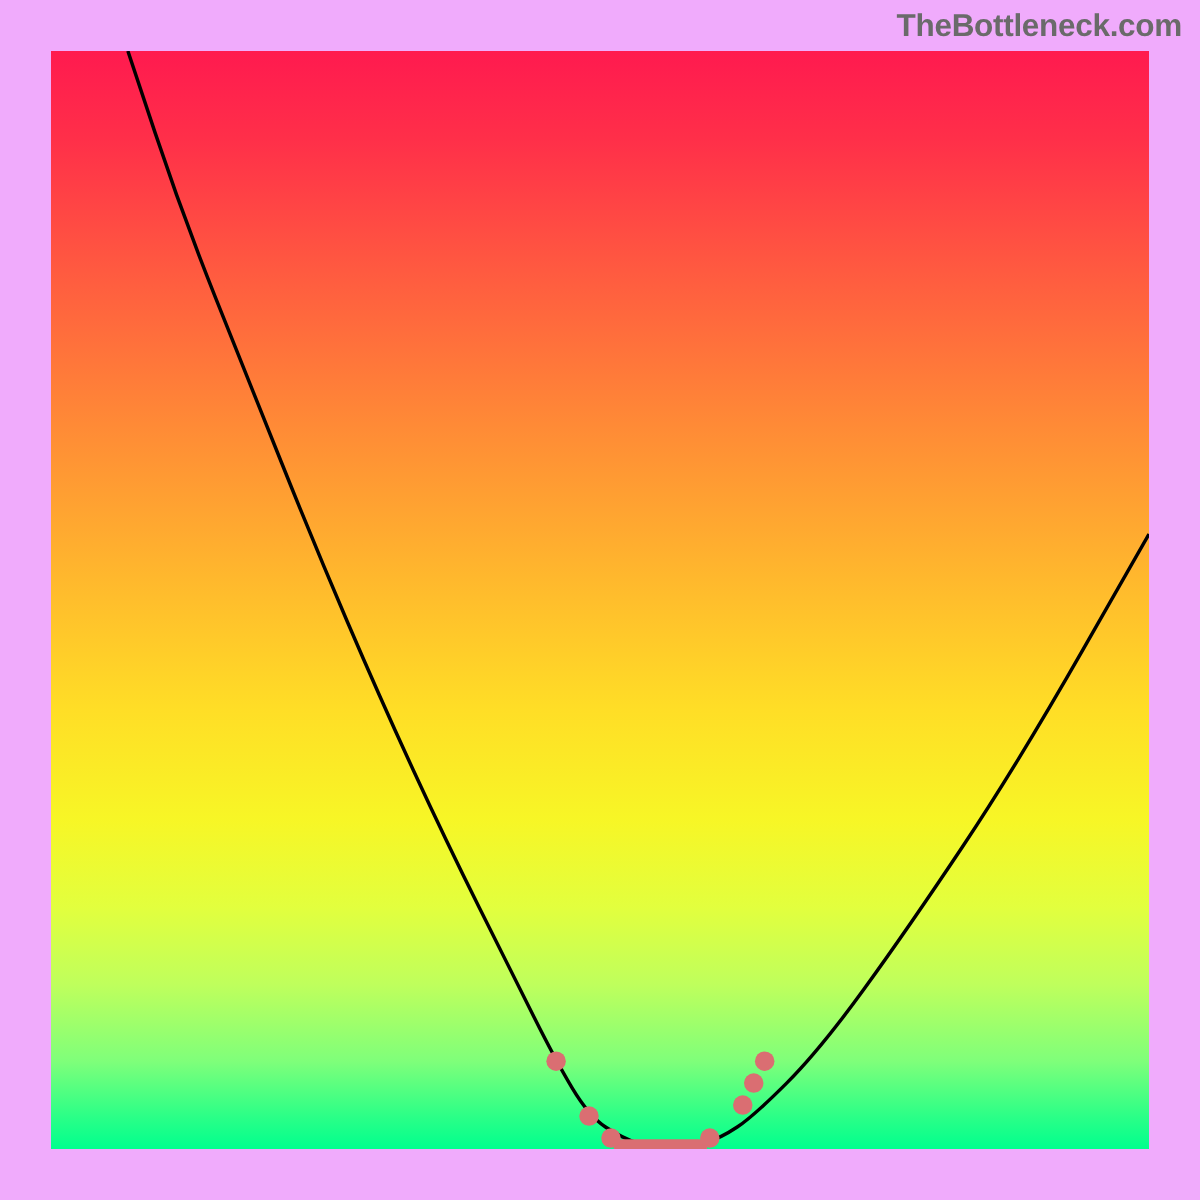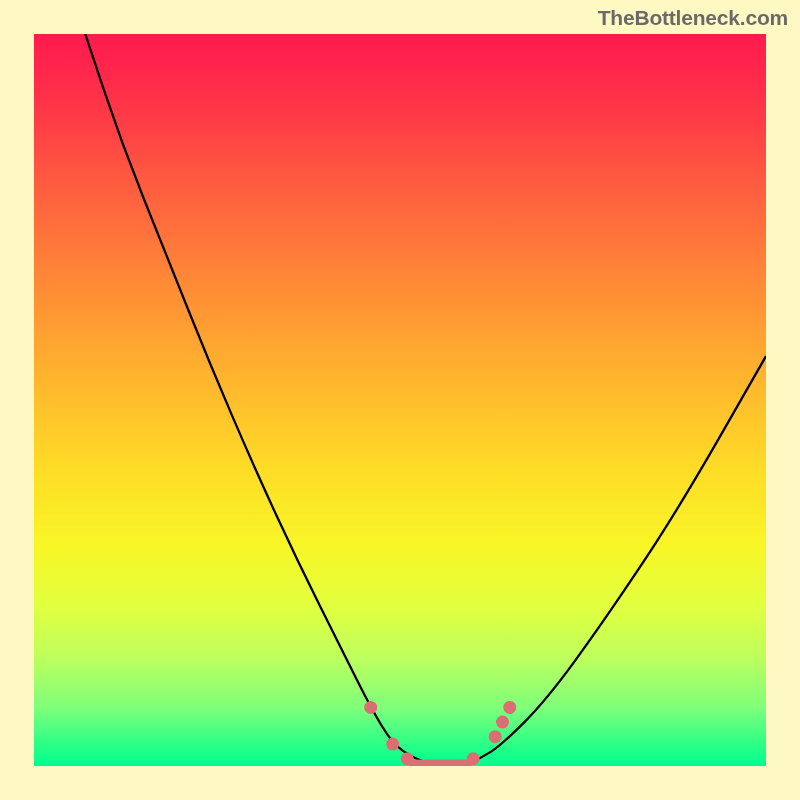--- a/index.html
+++ b/index.html
@@ -8,21 +8,21 @@
     width: 800px;
     height: 800px;
     background: #000;
     overflow: hidden;
     font-family: Arial, Helvetica, sans-serif;
   }
   .frame {
     position: absolute;
     left: 0; top: 0;
     width: 800px; height: 800px;
-    background: #fef9c3;
+    background: #f0abfc;
   }
   .watermark {
     position: absolute;
     top: 6px;
     right: 12px;
     color: #6a6a6a;
     font-size: 21px;
     font-weight: 600;
     letter-spacing: -0.2px;
     z-index: 5;

